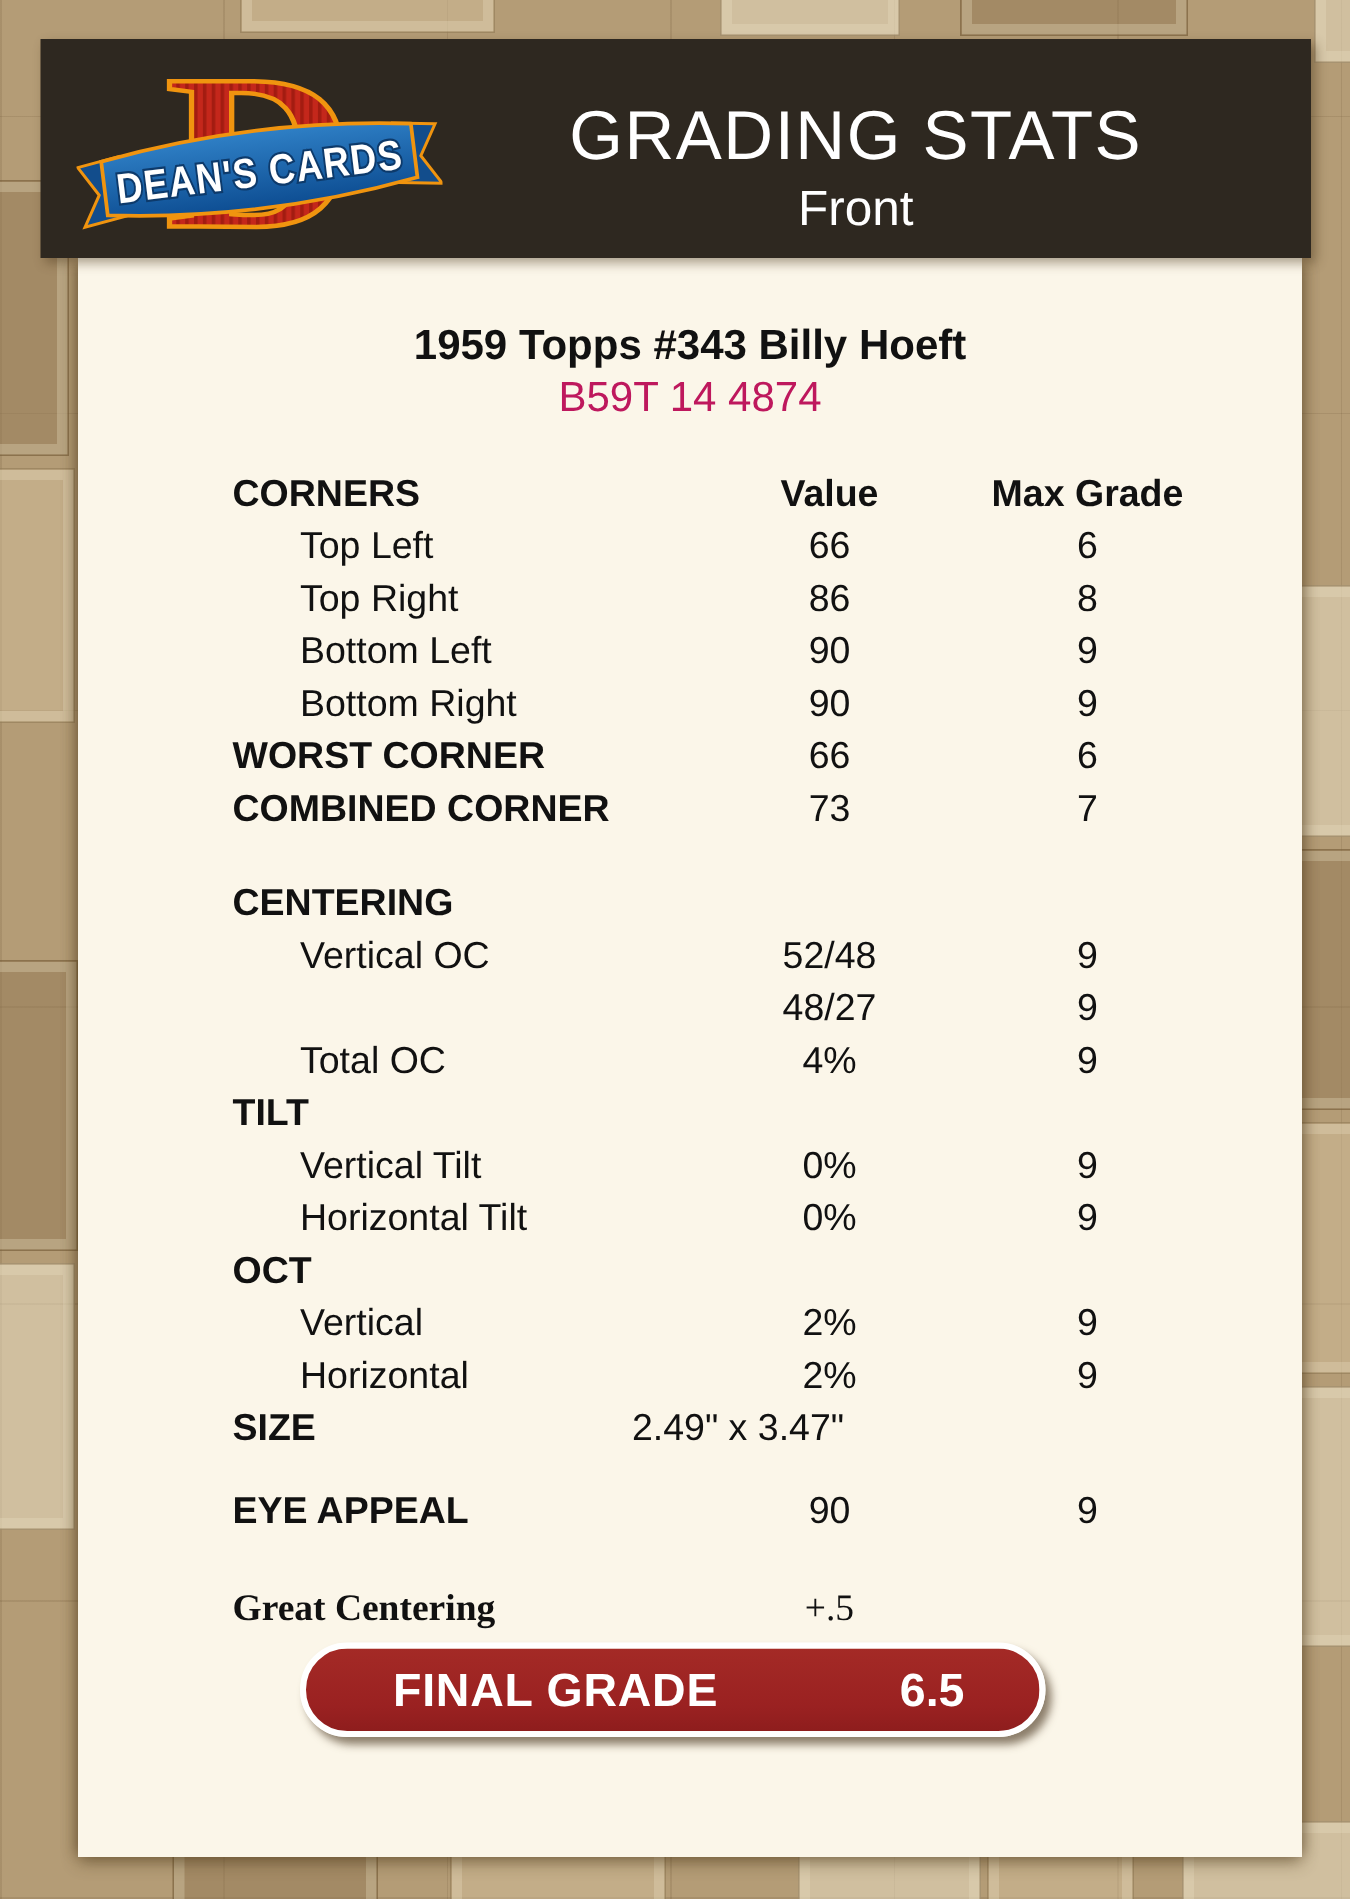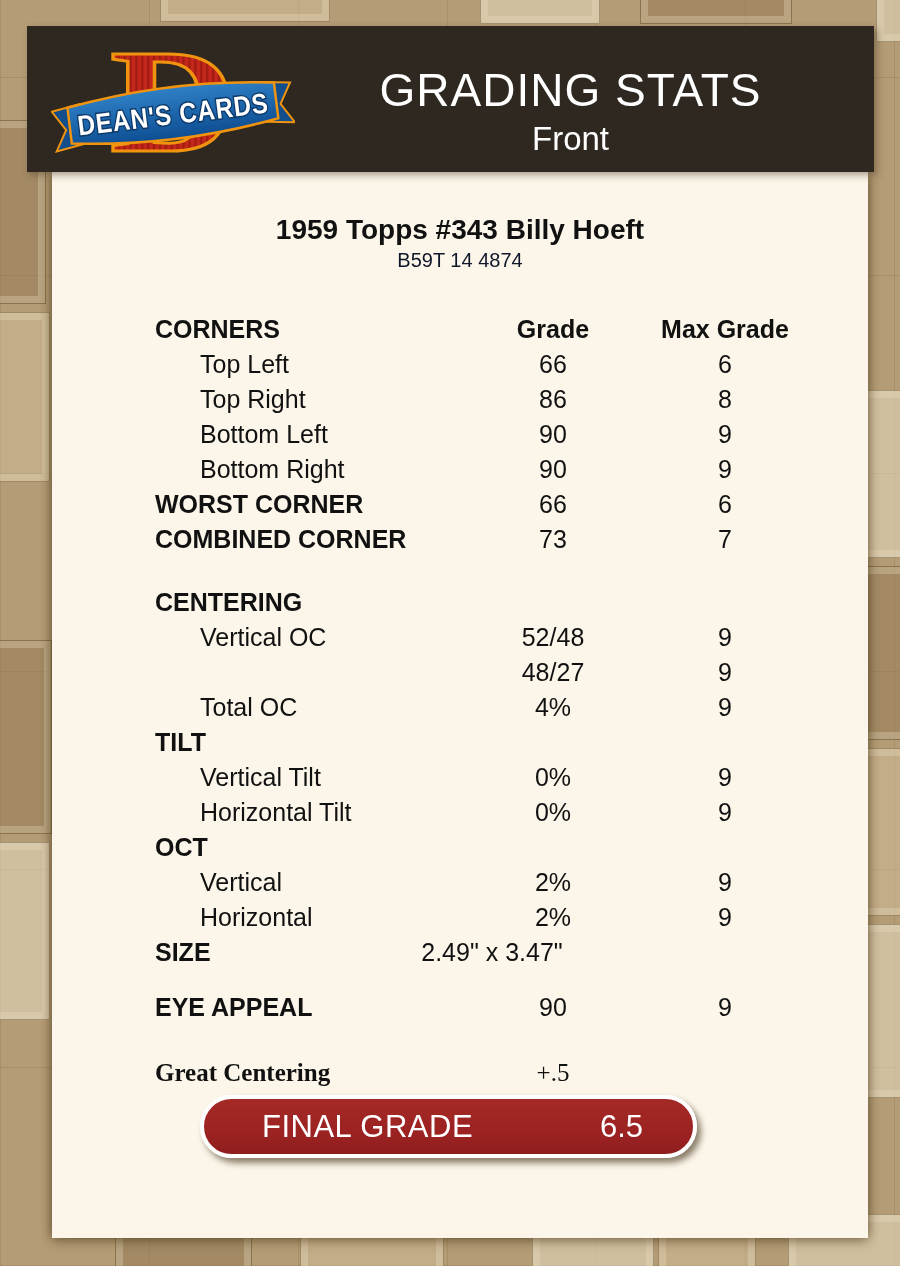--- a/index.html
+++ b/index.html
@@ -39,39 +39,39 @@
   .header-title{font-size:46px;line-height:1.05;letter-spacing:1px;font-weight:400;}
   .header-subtitle{font-size:33px;margin-top:6px;font-weight:400;}
 
   .panel{
     position:absolute;left:52px;top:172px;width:798px;height:1066px;
     background:#fbf6e9;z-index:1;
     box-shadow:0 4px 10px rgba(75,55,25,.45), -5px 0 8px -3px rgba(75,55,25,.4), 5px 0 8px -3px rgba(75,55,25,.35);
     padding-left:18px;
   }
   .card-title{position:absolute;top:42px;left:0;width:100%;text-align:center;font-size:28px;font-weight:bold;}
-  .card-code{position:absolute;top:77px;left:0;width:100%;text-align:center;font-size:20px;color:#0f172a;}
+  .card-code{position:absolute;top:77px;left:0;width:100%;text-align:center;font-size:28px;color:#be185d;}
 
   .gtable{position:absolute;left:0;top:140px;width:100%;}
   .trow{position:relative;height:35px;line-height:35px;font-size:25px;}
   .trow .label{position:absolute;left:103px;white-space:nowrap;}
   .trow.item .label{left:148px;}
   .trow.section .label,.trow.header .label{font-weight:bold;}
   .trow .val{position:absolute;left:389px;width:224px;text-align:center;white-space:nowrap;}
   .trow .max{position:absolute;left:593px;width:160px;text-align:center;white-space:nowrap;}
   .trow.header .val,.trow.header .max{font-weight:bold;}
   .trow .val.wide{left:328px;}
 
   .final-grade{
     position:absolute;left:148px;top:923px;width:497px;height:63px;box-sizing:border-box;
     background:linear-gradient(180deg,#a42a26 0%,#9a2121 70%,#8e1d1d 100%);
     border:4px solid #fff;border-radius:32px;
     box-shadow:4px 5px 6px rgba(120,105,85,.85);
     display:flex;align-items:center;justify-content:space-between;
-    padding:0 50px 0 58px;color:#fff;font-weight:normal;cursor:pointer;
+    padding:0 50px 0 58px;color:#fff;font-weight:bold;cursor:pointer;
   }
   .final-grade .fg-label{font-size:31px;letter-spacing:.5px;}
   .final-grade .fg-value{font-size:31px;}
 </style>
 </head>
 <body>
 
 <div class="bg-texture"></div>
 <div class="bgcard" style="left:160px;top:-190px;width:168px;height:210px;"></div>
 <div class="bgcard light" style="left:480px;top:-172px;width:118px;height:194px;"></div>
@@ -117,21 +117,21 @@
   </div>
 </div>
 
 <div class="panel">
   <div class="card-title">1959 Topps #343 Billy Hoeft</div>
   <div class="card-code">B59T 14 4874</div>
 
   <div class="gtable">
       <div class="trow header">
         <span class="label">CORNERS</span>
-        <span class="val">Grade</span>
+        <span class="val">Value</span>
         <span class="max">Max Grade</span>
       </div>
       <div class="trow item">
         <span class="label">Top Left</span>
         <span class="val">66</span>
         <span class="max">6</span>
       </div>
       <div class="trow item">
         <span class="label">Top Right</span>
         <span class="val">86</span>

